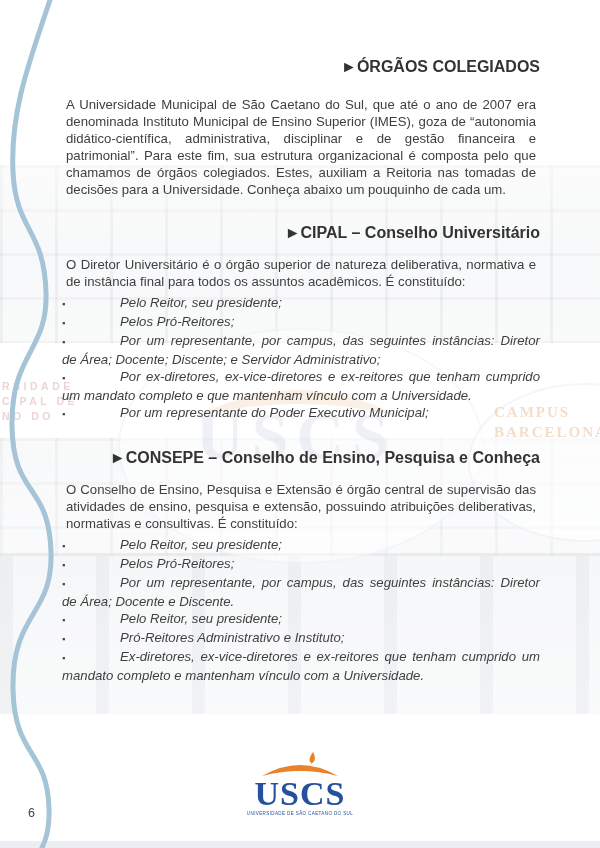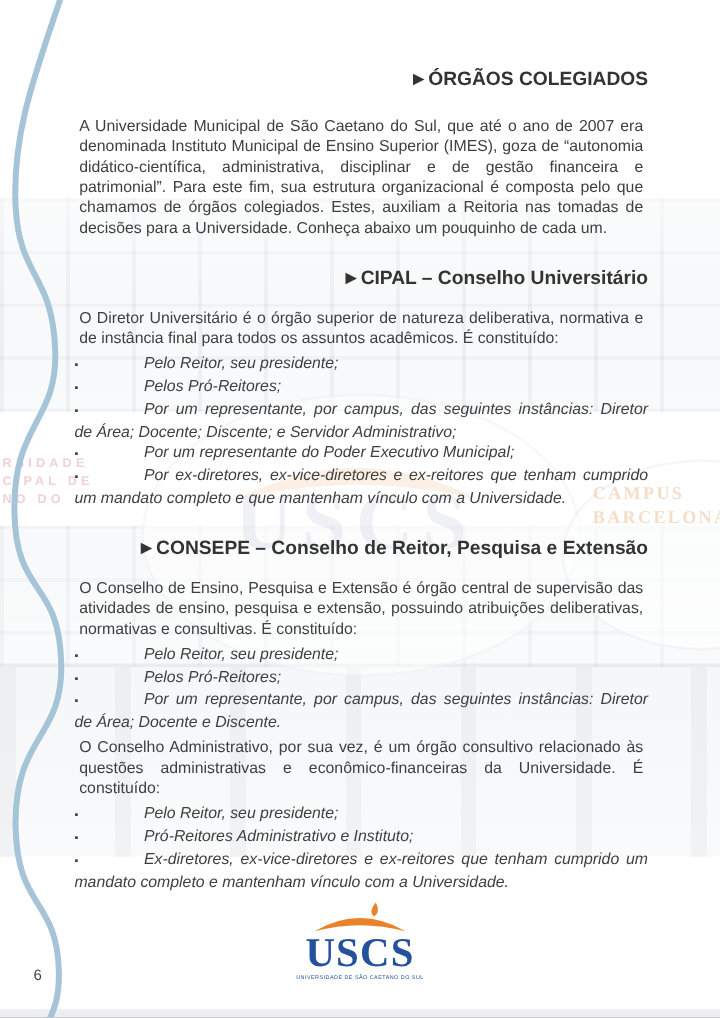--- a/index.html
+++ b/index.html
@@ -120,32 +120,31 @@
 
     <p class="para">A Universidade Municipal de São Caetano do Sul, que até o ano de 2007 era denominada Instituto Municipal de Ensino Superior (IMES), goza de “autonomia didático-científica, administrativa, disciplinar e de gestão financeira e patrimonial”. Para este fim, sua estrutura organizacional é composta pelo que chamamos de órgãos colegiados. Estes, auxiliam a Reitoria nas tomadas de decisões para a Universidade. Conheça abaixo um pouquinho de cada um.</p>
 
     <div class="h2">
       <span class="marker m-md">►</span><span>CIPAL – Conselho Universitário</span>
     </div>
     <p class="para">O Diretor Universitário é o órgão superior de natureza deliberativa, normativa e de instância final para todos os assuntos acadêmicos. É constituído:</p>
     <p class="li"><span class="bullet">▪</span><span>Pelo Reitor, seu presidente;</span></p>
     <p class="li"><span class="bullet">▪</span><span>Pelos Pró-Reitores;</span></p>
     <p class="li"><span class="bullet">▪</span><span>Por um representante, por campus, das seguintes instâncias: Diretor de Área; Docente; Discente; e Servidor Administrativo;</span></p>
+    <p class="li"><span class="bullet">▪</span><span>Por ex-diretores, ex-vice-diretores e ex-reitores que tenham cumprido um mandato completo e que mantenham vínculo com a Universidade.</span></p>
     <p class="li"><span class="bullet">▪</span><span>Por um representante do Poder Executivo Municipal;</span></p>
-    <p class="li"><span class="bullet">▪</span><span>Por ex-diretores, ex-vice-diretores e ex-reitores que tenham cumprido um mandato completo e que mantenham vínculo com a Universidade.</span></p>
 
     <div class="h2">
-      <span class="marker m-md">►</span><span>CONSEPE – Conselho de Reitor, Pesquisa e Extensão</span>
+      <span class="marker m-md">►</span><span>CONSEPE – Conselho de Ensino, Pesquisa e Conheça</span>
     </div>
     <p class="para">O Conselho de Ensino, Pesquisa e Extensão é órgão central de supervisão das atividades de ensino, pesquisa e extensão, possuindo atribuições deliberativas, normativas e consultivas. É constituído:</p>
     <p class="li"><span class="bullet">▪</span><span>Pelo Reitor, seu presidente;</span></p>
     <p class="li"><span class="bullet">▪</span><span>Pelos Pró-Reitores;</span></p>
     <p class="li"><span class="bullet">▪</span><span>Por um representante, por campus, das seguintes instâncias: Diretor de Área; Docente e Discente.</span></p>
 
-    <p class="para">O Conselho Administrativo, por sua vez, é um órgão consultivo relacionado às questões administrativas e econômico-financeiras da Universidade. É constituído:</p>
     <p class="li"><span class="bullet">▪</span><span>Pelo Reitor, seu presidente;</span></p>
     <p class="li"><span class="bullet">▪</span><span>Pró-Reitores Administrativo e Instituto;</span></p>
     <p class="li"><span class="bullet">▪</span><span>Ex-diretores, ex-vice-diretores e ex-reitores que tenham cumprido um mandato completo e mantenham vínculo com a Universidade.</span></p>
   </div>
 
   <div class="logo">
     <svg width="84" height="30" viewBox="0 0 84 30">
       <path d="M4 24 Q42 2 80 24 Q42 14 4 24 Z" fill="#e8832a"></path>
       <path d="M55 0 C51.5 5 50 8.5 53.5 11.5 C58 9.5 57.5 4 55 0 Z" fill="#e8832a"></path>
     </svg>

